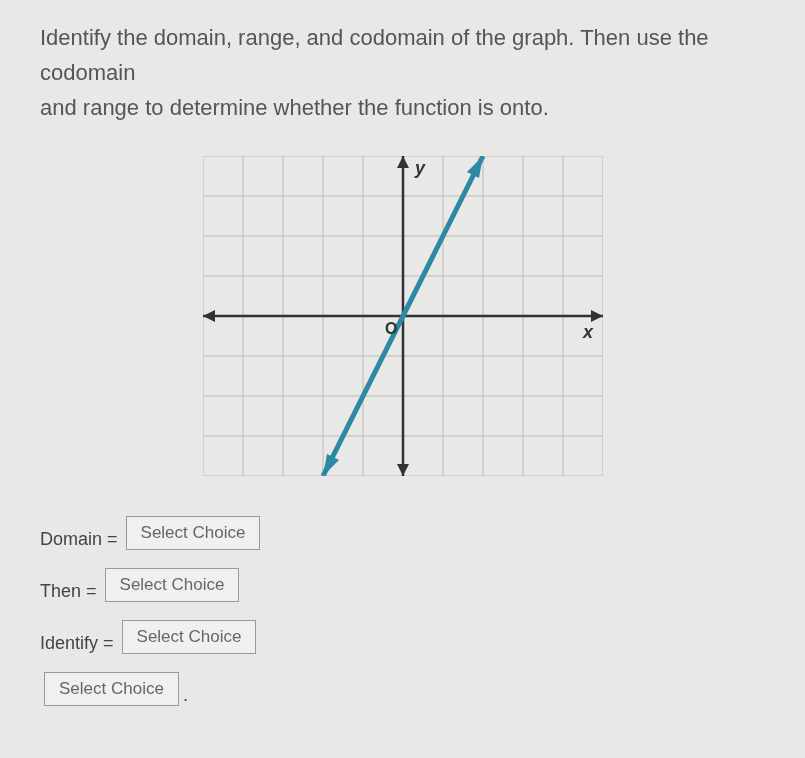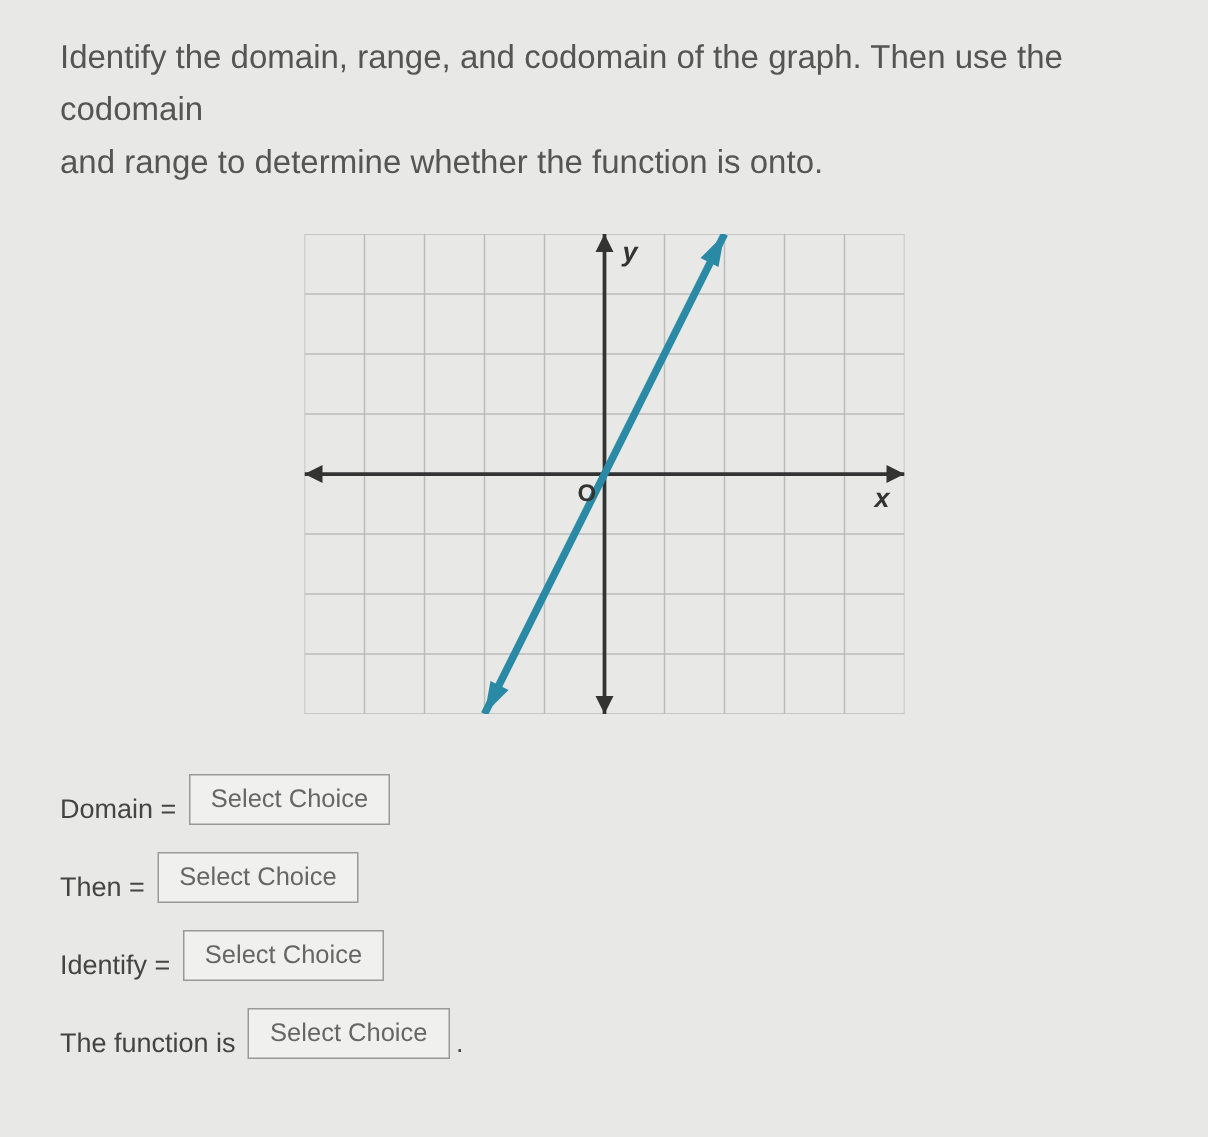--- a/index.html
+++ b/index.html
@@ -128,16 +128,15 @@
   <span class="answer-label">Then =</span>
   <span class="select-box">Select Choice</span>
 </div>
 
 <div class="answer-row">
   <span class="answer-label">Identify =</span>
   <span class="select-box">Select Choice</span>
 </div>
 
 <div class="answer-row">
-  <span class="answer-label">The function is</span>
   <span class="select-box">Select Choice</span>
   <span class="period">.</span>
 </div>
 
 </body></html>

